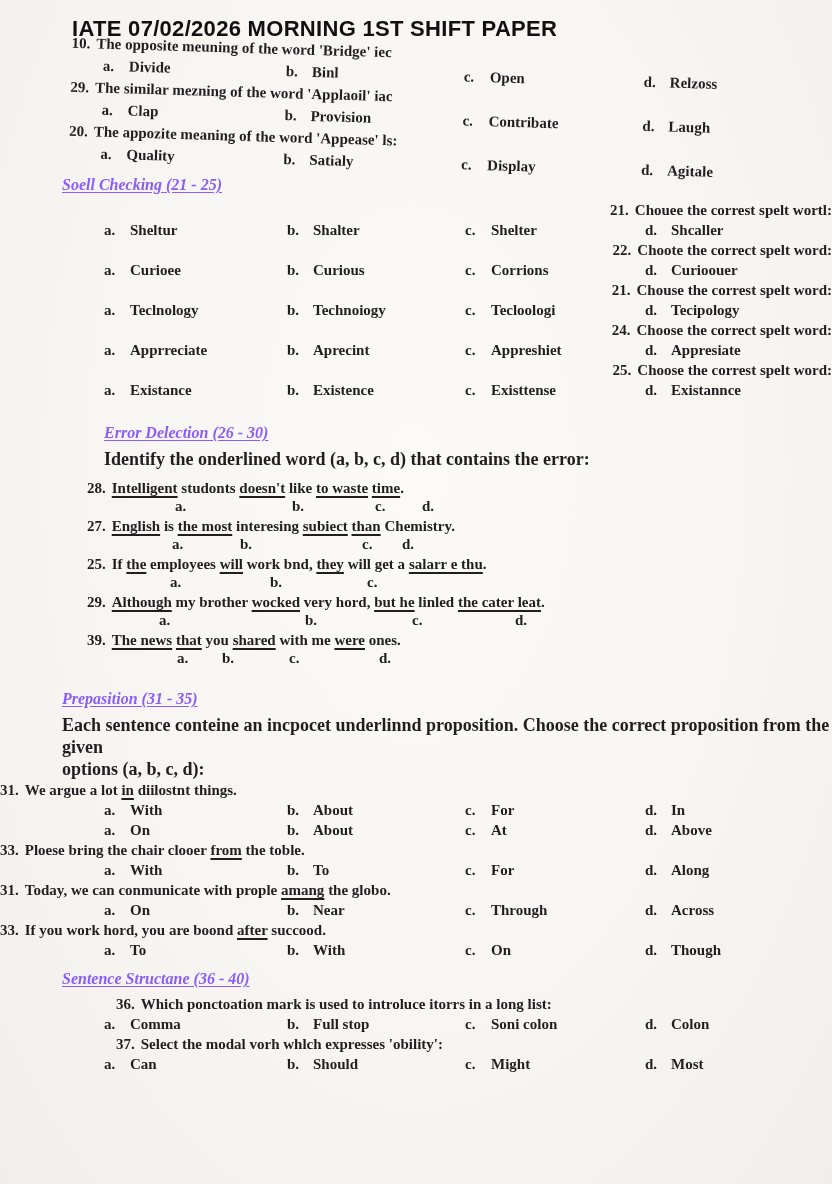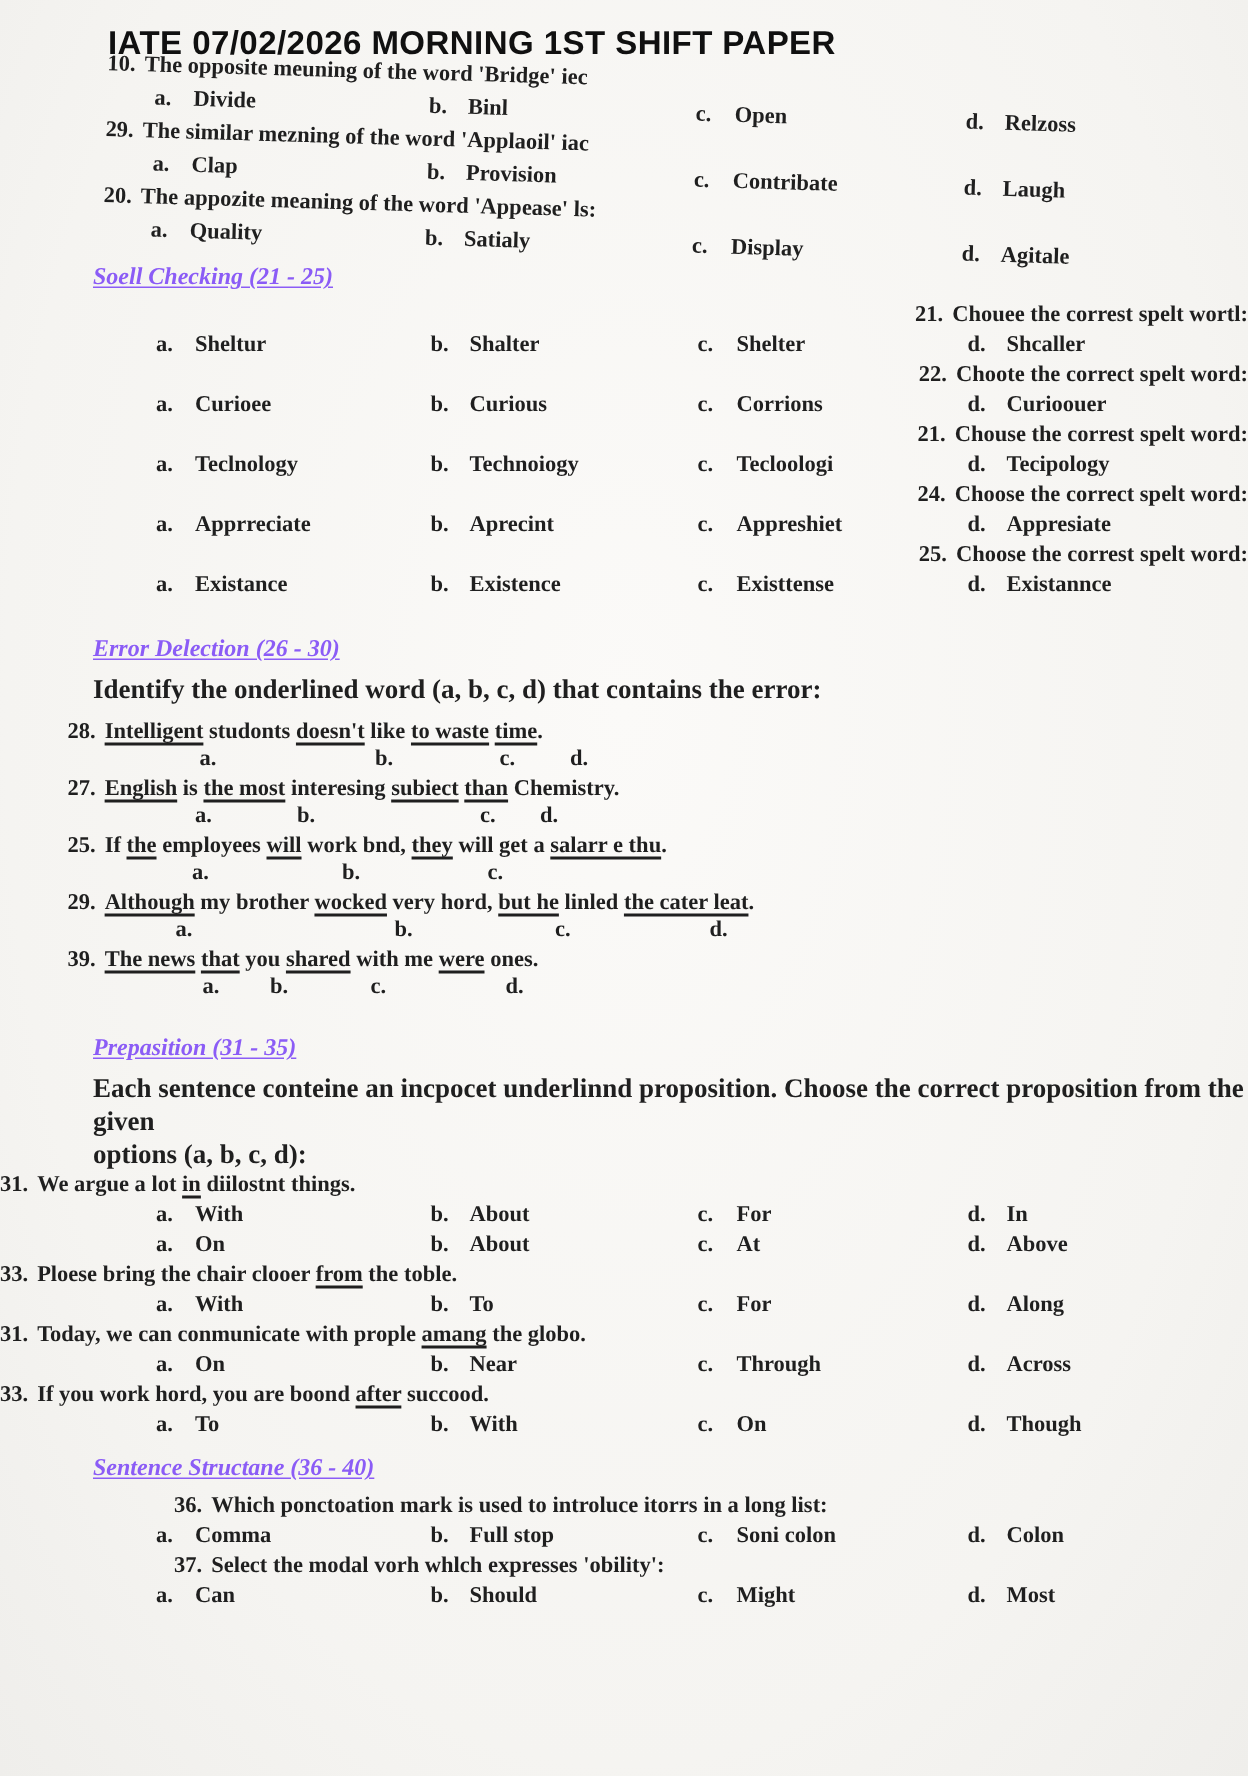--- a/index.html
+++ b/index.html
@@ -27,21 +27,21 @@
   .optrow{display:grid;grid-template-columns:183px 178px 180px auto;margin-left:104px;font-size:15px;line-height:20px;}
   .opt .l{display:inline-block;min-width:26px;font-weight:700;}
   .opt .ot{font-weight:600;}
   u{text-decoration-thickness:1.6px;text-underline-offset:2.5px;}
   
   .vocab{top:32px;transform:rotate(1.7deg);transform-origin:80px 0;}
   .vocab .ql{margin-left:72px;line-height:22px;}
   .vocab .optrow{line-height:22px;}
   .spell{top:176px;}
   .spell .ql{margin-left:68px;text-align:right;}
-  .error{top:424px;}
+  .error{top:424px;padding-left:42px;}
   .error .qs{margin-top:8px;}
   .error .ql{margin-left:45px;}
   .lrow{position:relative;height:18px;font-size:15px;font-weight:700;}
   .lrow .l{position:absolute;top:0;}
   .prep{top:690px;}
   .prep .ql{}
   .sentence{top:970px;}
   .sentence .ql{margin-left:116px;}
 </style>
 </head>

